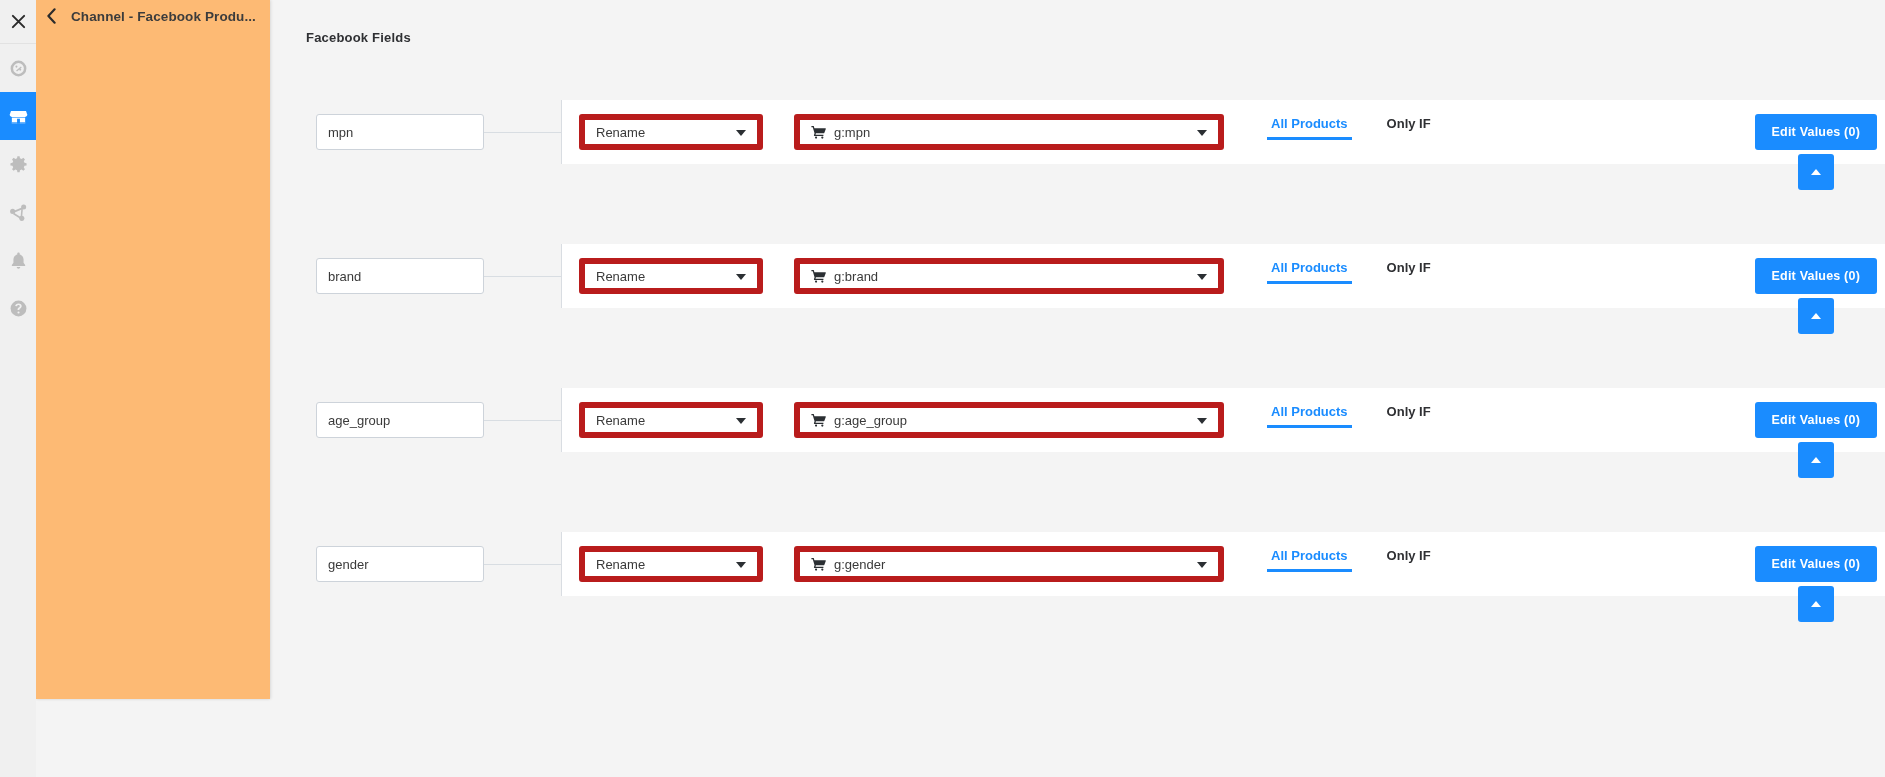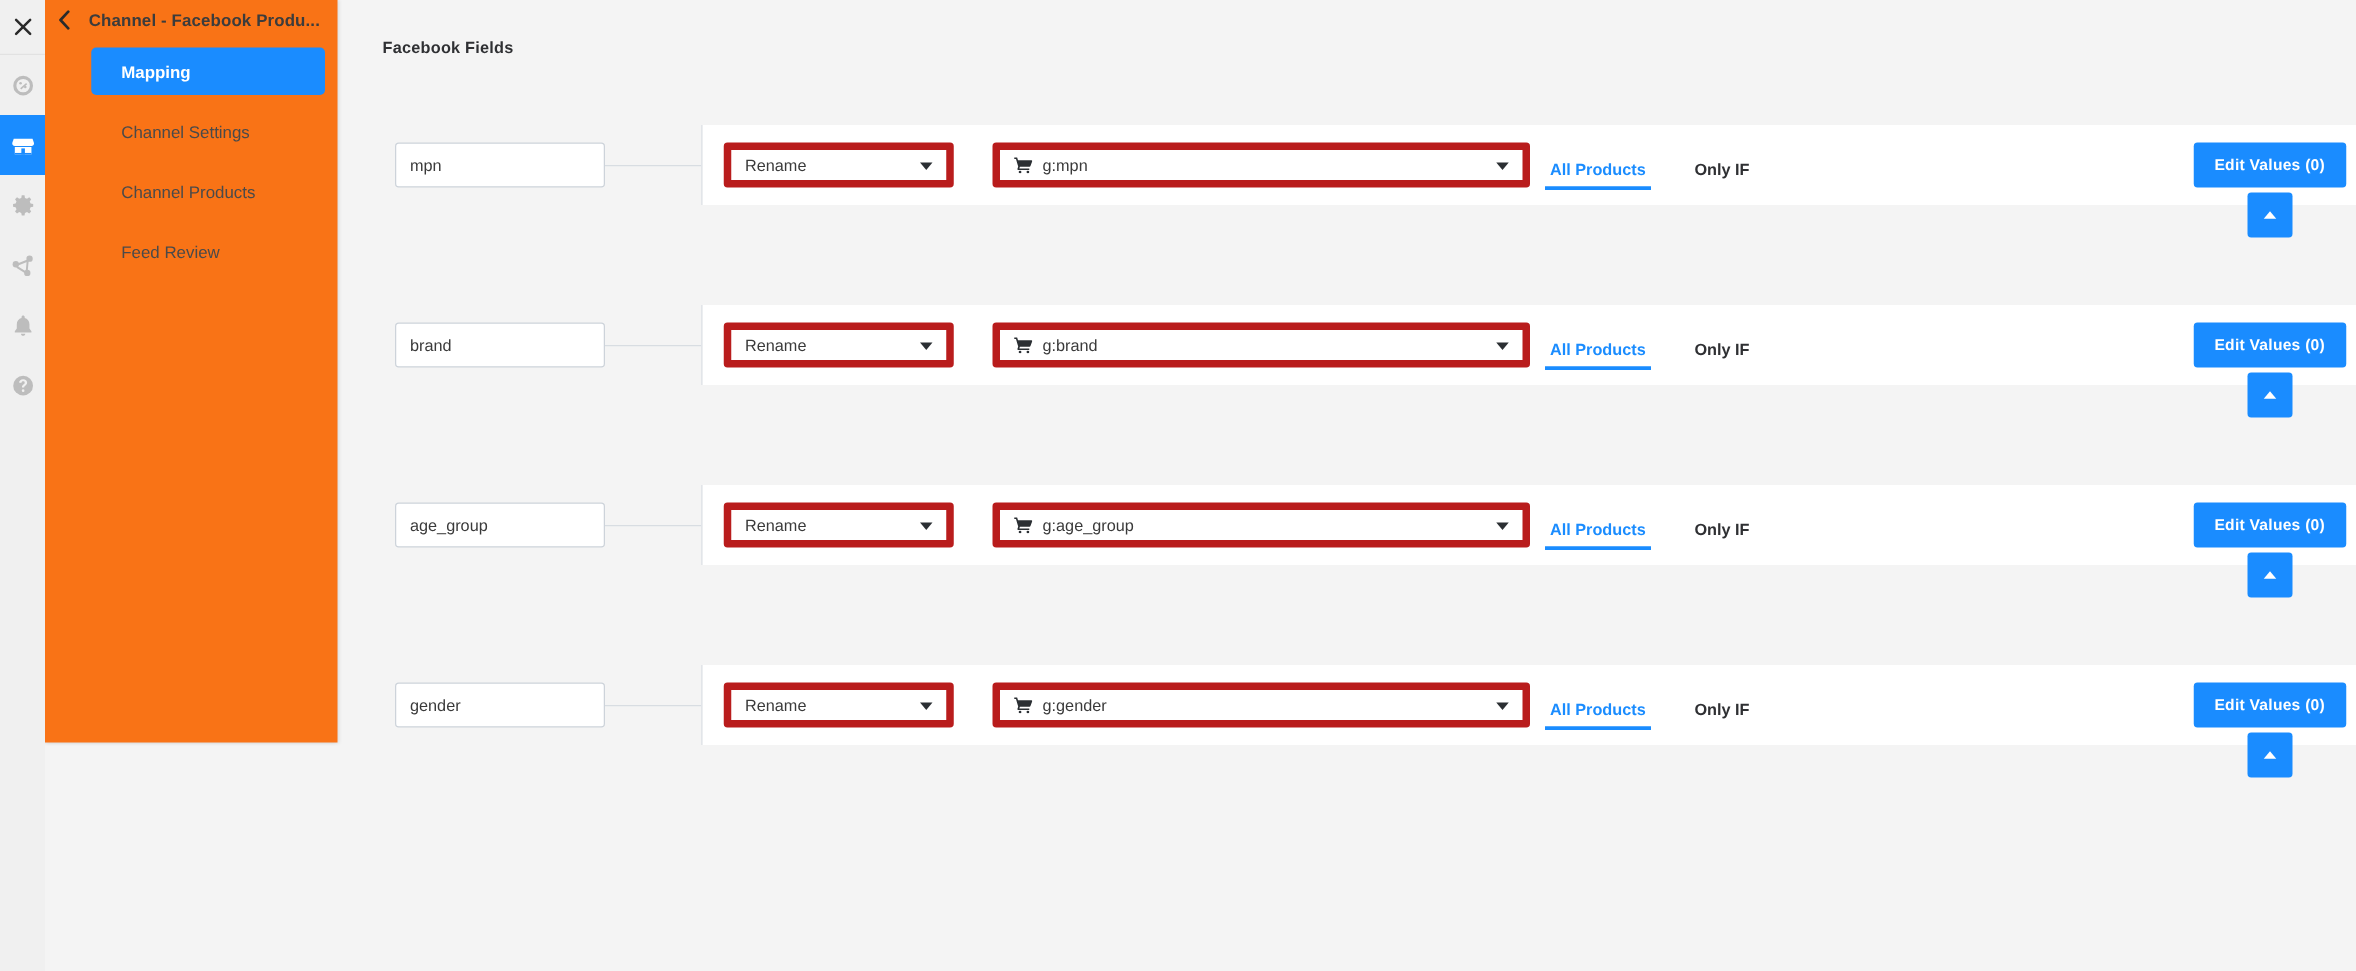--- a/index.html
+++ b/index.html
@@ -27,22 +27,22 @@
   .rail-btn {
     width: 36px; height: 48px;
     display: flex; align-items: center; justify-content: center;
   }
   .rail-btn svg { width: 19px; height: 19px; fill: #bdbdbd; }
   .rail-btn.active { background: #1a8cff; }
   .rail-btn.active svg { fill: #ffffff; }
 
   
   .panel {
-    width: 234px; flex: 0 0 234px; height: 594px;
-    background: #f97316;
+    width: 234px; flex: 0 0 234px; height: 699px;
+    background: #fdba74;
     box-shadow: 1px 0 3px rgba(0,0,0,.10), -1px 0 3px rgba(0,0,0,.06);
     position: relative; z-index: 3;
   }
   .panel-head {
     height: 32px; display: flex; align-items: center;
     padding-left: 10px; gap: 14px;
   }
   .back-arrow { width: 11px; height: 16px; display:block; }
   .panel-title {
     font-size: 13.5px; font-weight: bold; color: #3c3c3c;
@@ -105,22 +105,22 @@
     width: 0; height: 0; margin-top: -2px;
     border-left: 5px solid transparent;
     border-right: 5px solid transparent;
     border-top: 6px solid #2b2f33;
   }
   .sel-action { width: 184px; margin-left: 17px; }
   .sel-target { width: 430px; margin-left: 31px; gap: 8px; }
   .cart-icon { width: 15px; height: 14px; flex: 0 0 15px; display:block; }
 
   .tabs {
-    display: flex; align-items: flex-end;
-    margin-left: 12px; height: 40px; padding-top: 4px;
+    display: flex; align-items: flex-start;
+    margin-left: 43px; height: 40px; padding-top: 4px;
   }
   .tab {
     font-size: 13px; font-weight: bold; color: #2f3033;
     padding: 0 4px 9px 4px; white-space: nowrap;
   }
   .tab.active { color: #1a8cff; box-shadow: inset 0 -3px 0 0 #1a8cff; }
   .tab + .tab { margin-left: 31px; }
 
   .actions {
     position: absolute; right: 11px; top: 50%;
@@ -217,34 +217,20 @@
   </div>
 
   <div class="panel">
     <div class="panel-head">
       <svg class="back-arrow" viewBox="0 0 12 18">
         <path d="M9.5 1.5 L2.5 9 L9.5 16.5" stroke="#2b2b2b" stroke-width="2.4" fill="none" stroke-linecap="round" stroke-linejoin="round"></path>
       </svg>
       <div class="panel-title">Channel - Facebook Produ...</div>
     </div>
 
-    <div class="nav">
-      <div class="nav-item active">
-        <span>Mapping</span>
-      </div>
-      <div class="nav-item">
-        <span>Channel Settings</span>
-      </div>
-      <div class="nav-item">
-        <span>Channel Products</span>
-      </div>
-      <div class="nav-item">
-        <span>Feed Review</span>
-      </div>
-    </div>
   </div>
 
   <div class="main">
     <div class="section-title">Facebook Fields</div>
     <div id="rows-host">
   <div class="row" style="top: 100px;">
     <div class="src-wrap">
       <input class="src-input" type="text" value="mpn" style="">
       <div class="connector"></div>
     </div>

